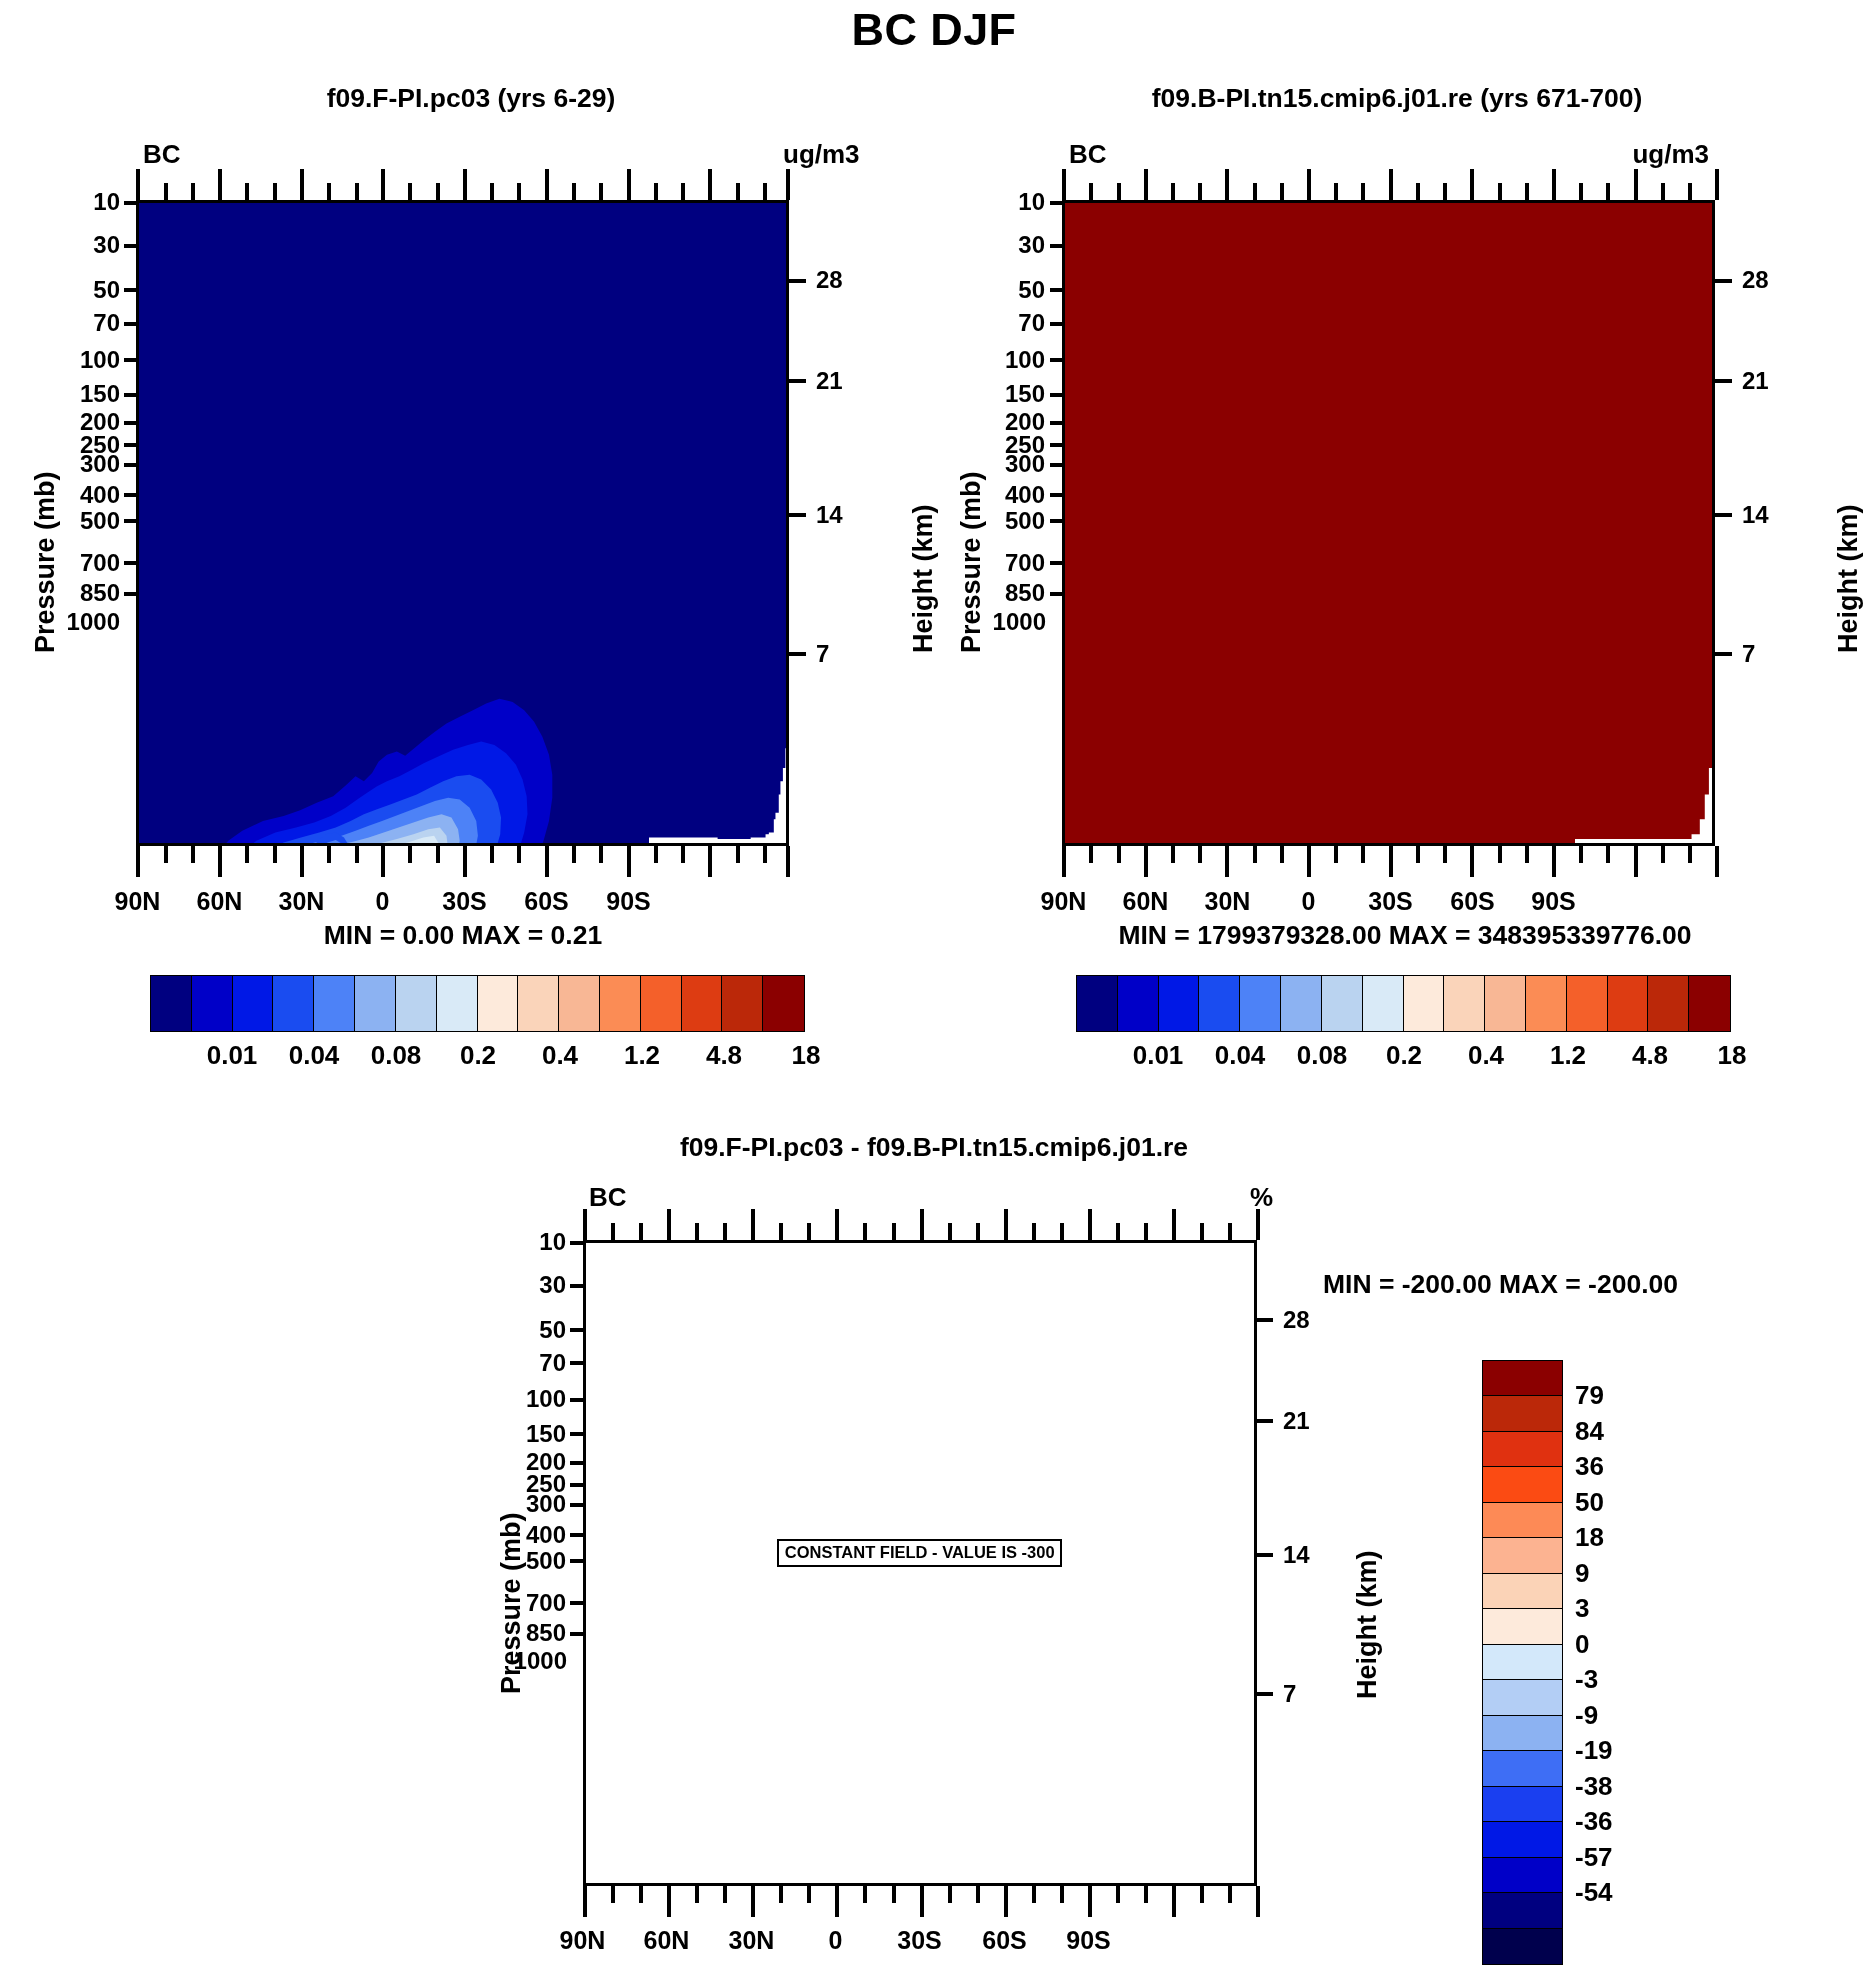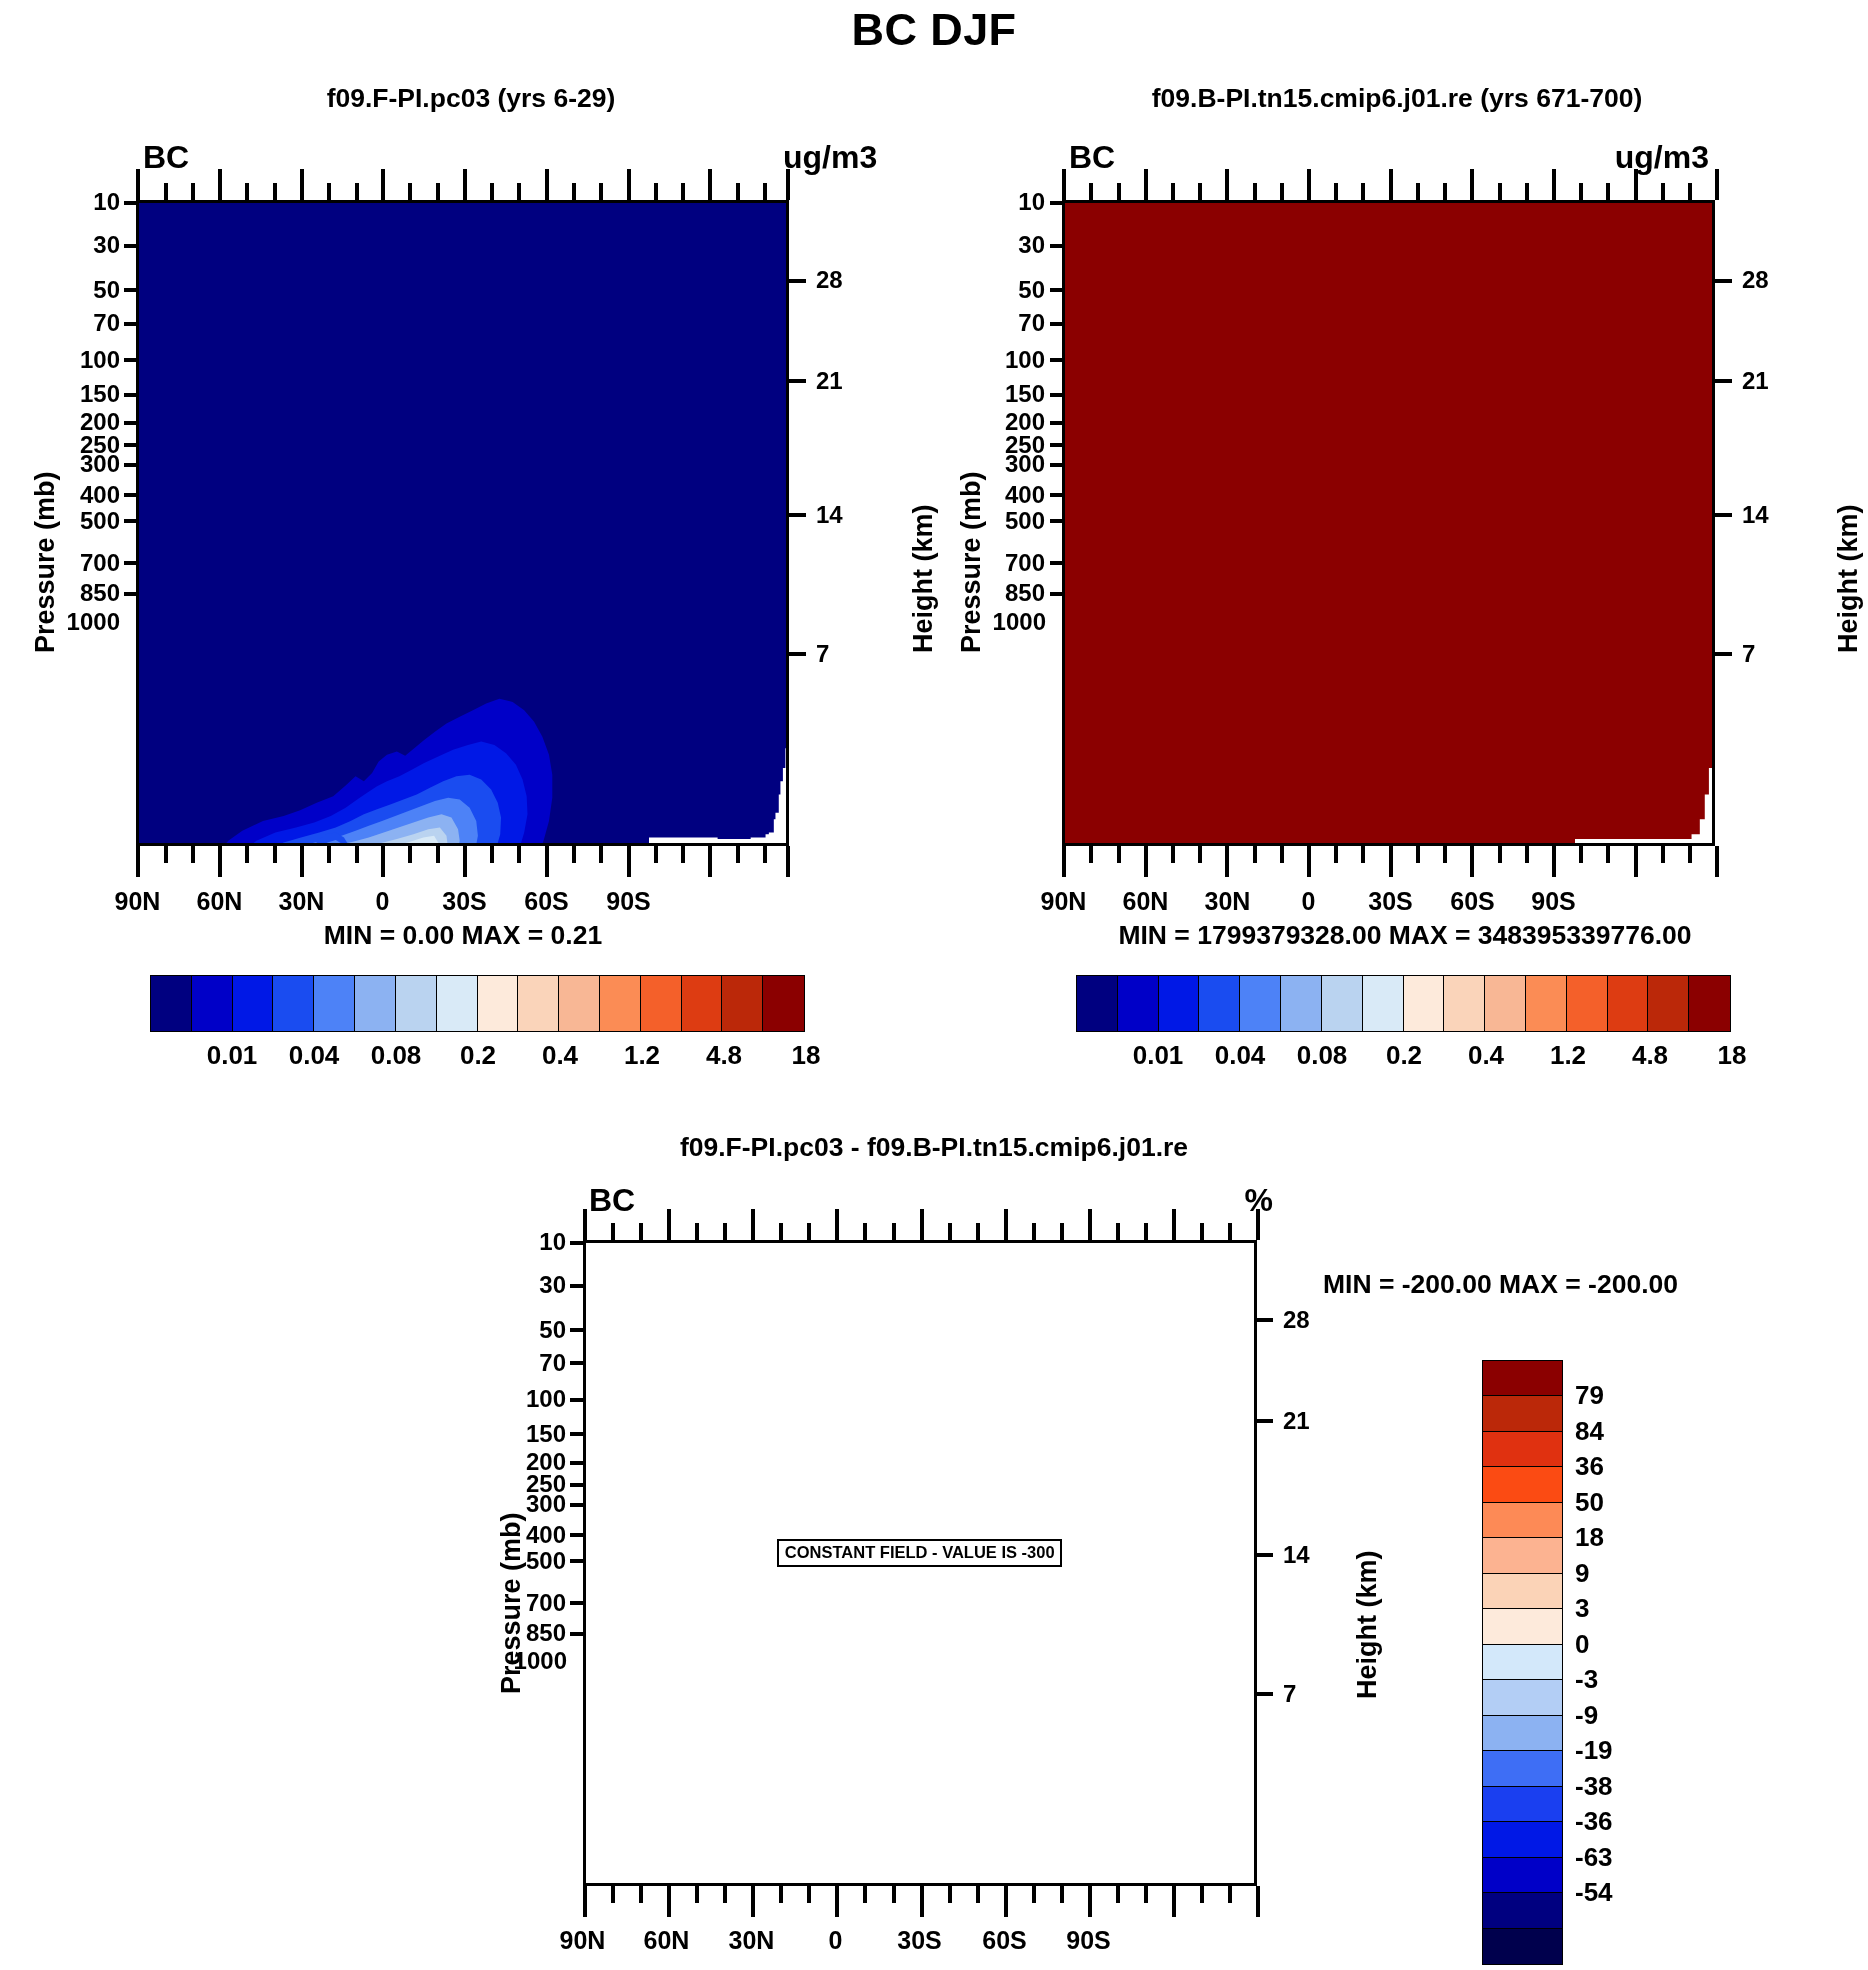--- a/index.html
+++ b/index.html
@@ -11,21 +11,21 @@
   
   #main-title{left:0;top:4.1px;width:1868px;font-size:45px;font-weight:bold;text-align:center;letter-spacing:0.4px;}
 
   
   .panel-title{font-size:26.5px;font-weight:bold;text-align:center;}
 
   
   .plotframe{position:absolute;border:3.3px solid #000;box-sizing:border-box;background:#fff;overflow:hidden;}
 
   
-  .corner-lab{position:absolute;font-size:32px;font-weight:bold;}
+  .corner-lab{position:absolute;font-size:26px;font-weight:bold;}
 
   
   .ylab{position:absolute;font-size:24px;font-weight:bold;text-align:right;}
   .ylab-r{position:absolute;font-size:24px;font-weight:bold;text-align:left;}
   .xlab{position:absolute;font-size:25px;font-weight:bold;text-align:center;}
 
   
   .axtitle{position:absolute;font-size:27px;font-weight:bold;transform-origin:0 0;white-space:nowrap;}
 
   
@@ -558,16 +558,16 @@
     <span style="top: 142px; left: 0px;">50</span>
     <span style="top: 177px; left: 0px;">18</span>
     <span style="top: 213px; left: 0px;">9</span>
     <span style="top: 248px; left: 0px;">3</span>
     <span style="top: 284px; left: 0px;">0</span>
     <span style="top: 319px; left: 0px;">-3</span>
     <span style="top: 355px; left: 0px;">-9</span>
     <span style="top: 390px; left: 0px;">-19</span>
     <span style="top: 426px; left: 0px;">-38</span>
     <span style="top: 461px; left: 0px;">-36</span>
-    <span style="top: 497px; left: 0px;">-63</span>
+    <span style="top: 497px; left: 0px;">-57</span>
     <span style="top: 532px; left: 0px;">-54</span>
   </div>
 
 
 </body></html>

